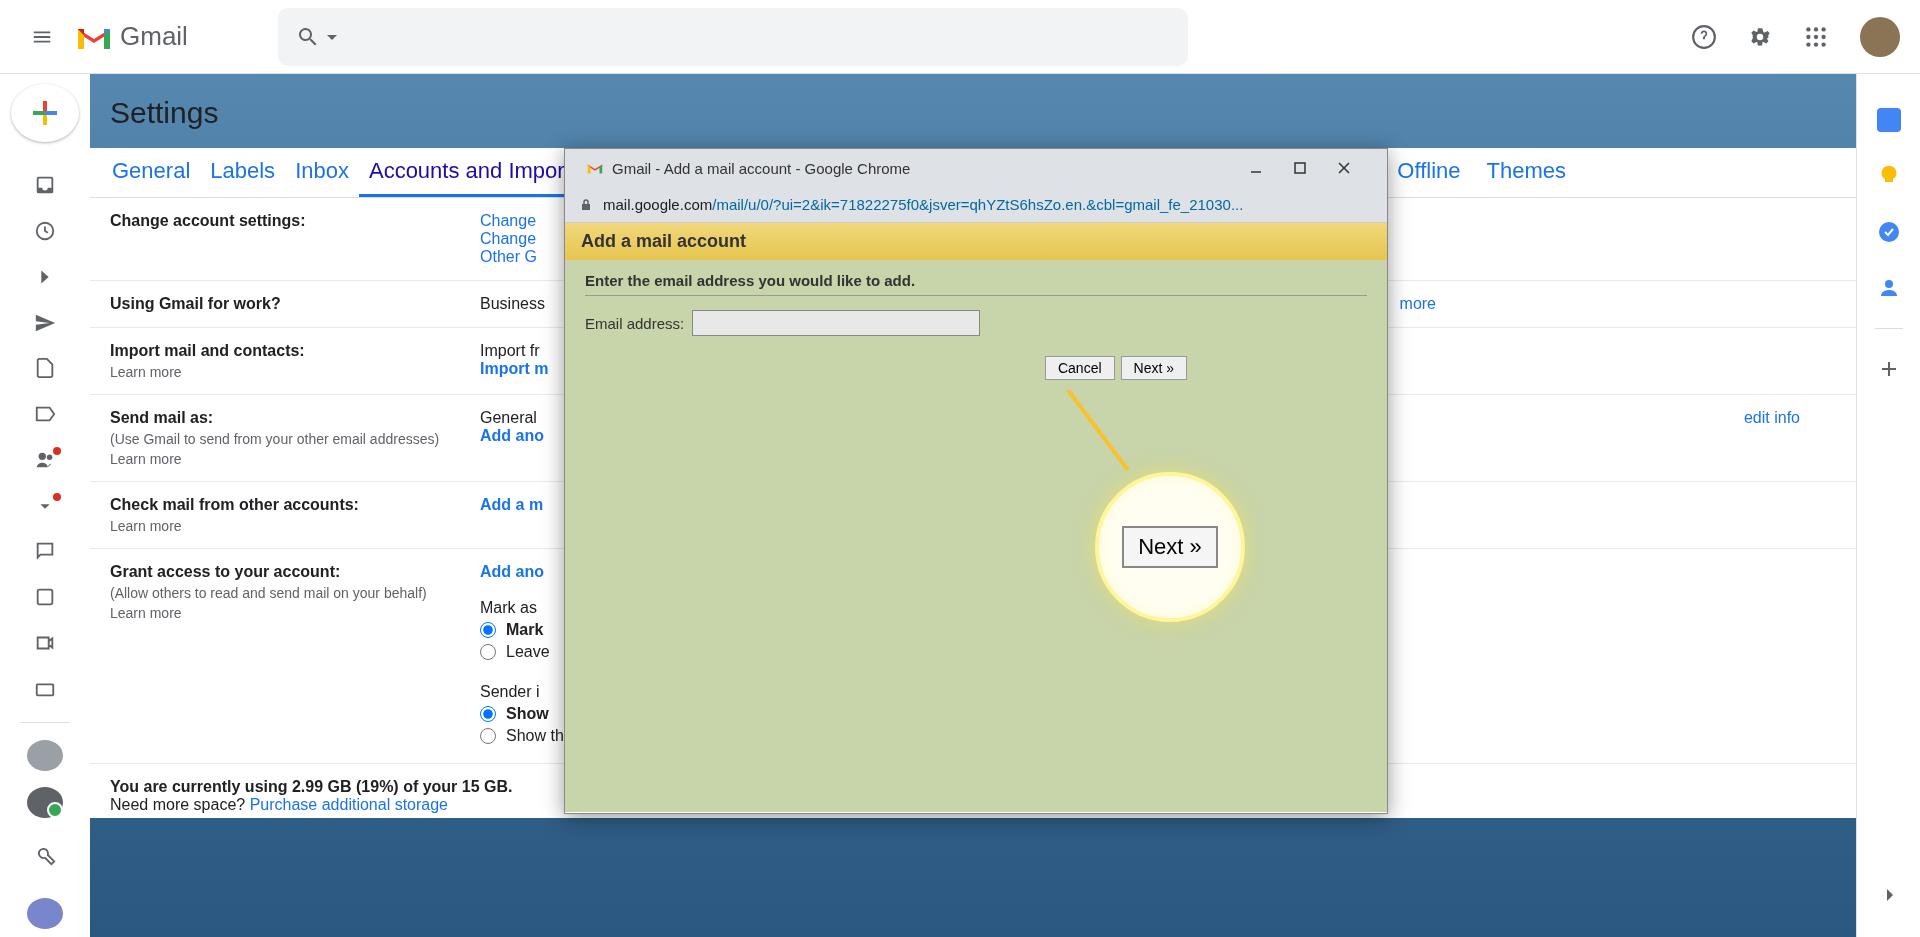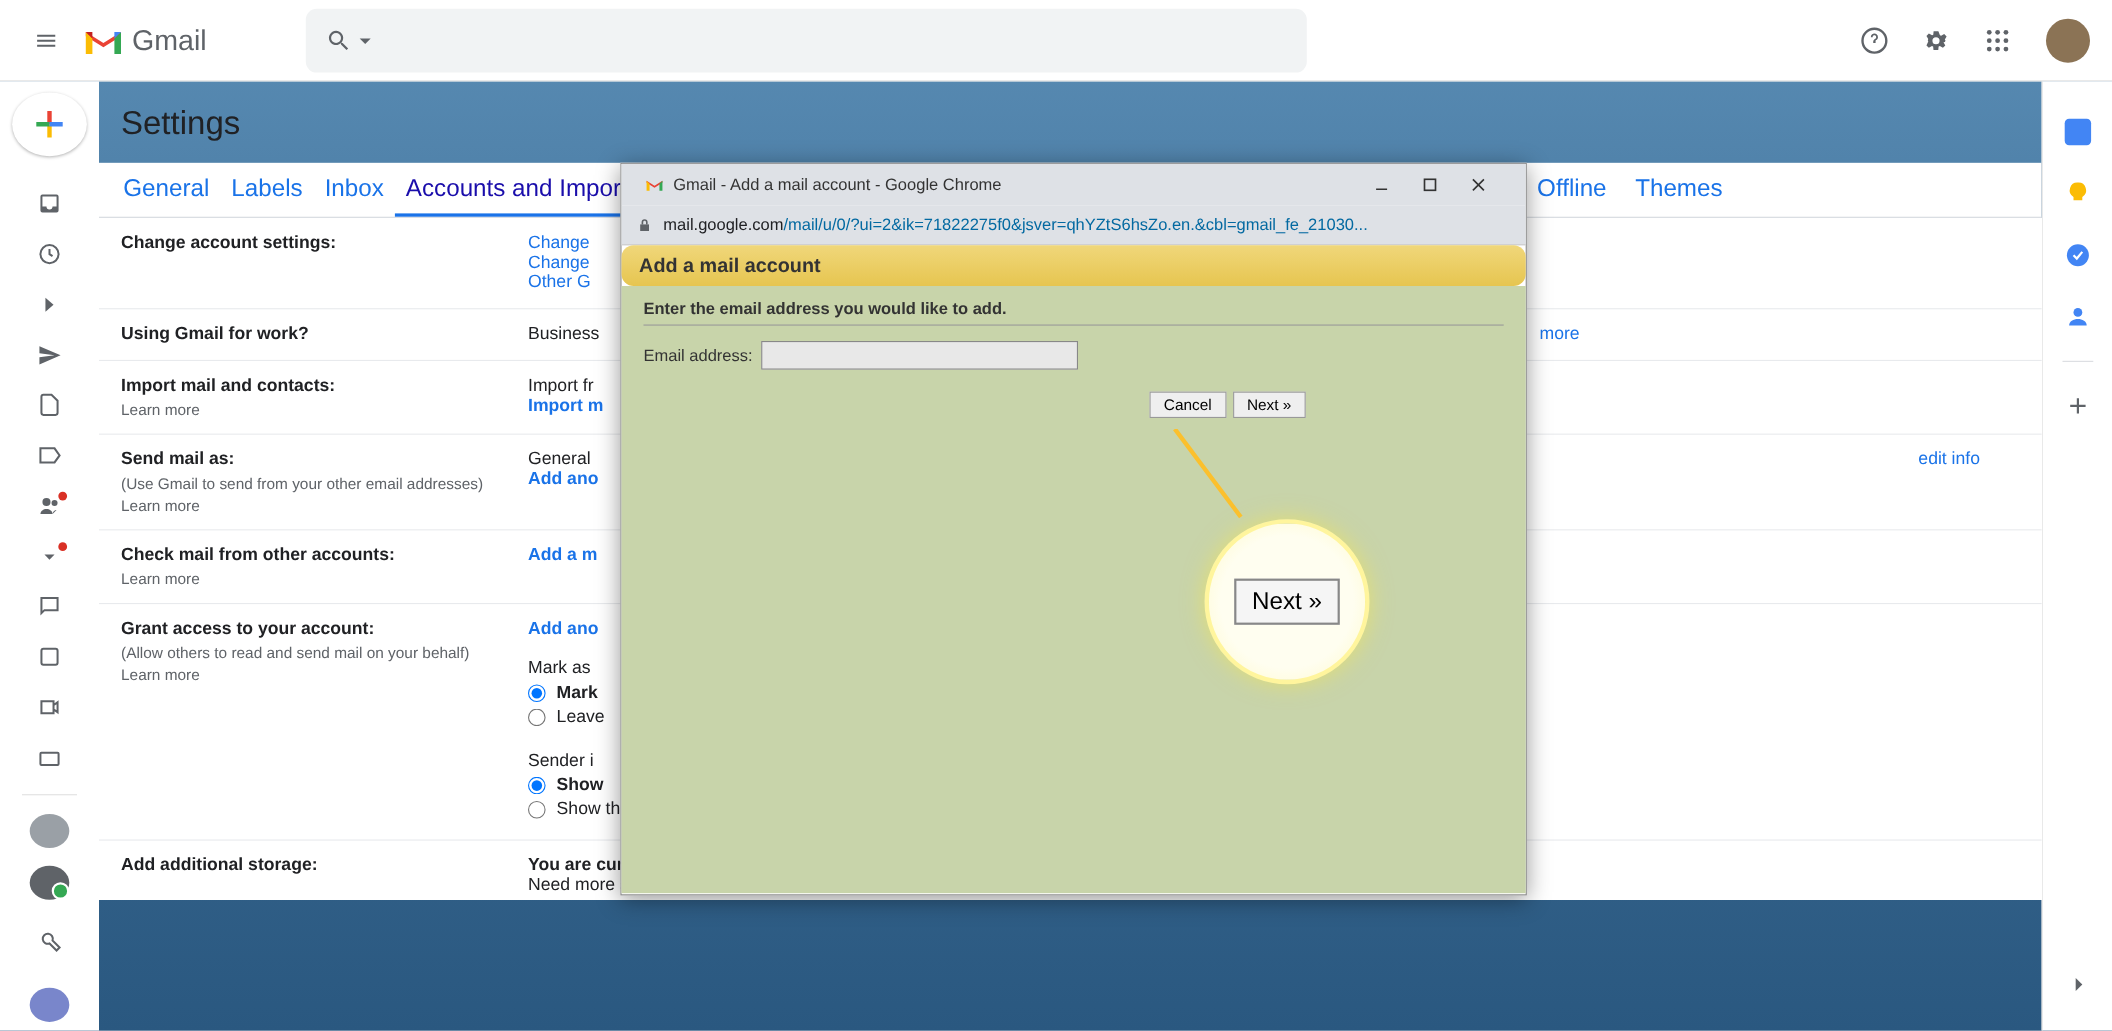--- a/index.html
+++ b/index.html
@@ -54,21 +54,21 @@
 .popup { position: absolute; top: 148px; left: 564px; width: 824px; height: 666px; background: #fff; box-shadow: 0 4px 20px rgba(0,0,0,0.4); border: 1px solid #888; }
 .popup-titlebar { background: #dee1e6; height: 38px; display: flex; align-items: center; padding: 0 21px; font-size: 15px; color: #333; }
 .popup-titlebar .favicon { width: 18px; height: 18px; margin-right: 8px; }
 .popup-titlebar .win-btns { margin-left: auto; display: flex; gap: 0; }
 .win-btn { width: 44px; height: 30px; display: flex; align-items: center; justify-content: center; cursor: pointer; }
 .win-btn svg { width: 14px; height: 14px; }
 .popup-urlbar { background: #dee1e6; height: 36px; display: flex; align-items: center; padding: 0 14px; font-size: 15px; color: #333; border-bottom: 1px solid #ccc; }
 .popup-urlbar .lock { width: 14px; height: 14px; margin-right: 10px; }
 .url-strong { color: #202124; }
 .url-weak { color: #0369a1; }
-.popup-header { background: linear-gradient(180deg, #f0d77a 0%, #e6c550 100%); padding: 8px 16px; font-size: 18px; font-weight: 700; color: #333; border-radius: 11px; }
+.popup-header { background: linear-gradient(180deg, #f0d77a 0%, #e6c550 100%); padding: 8px 16px; font-size: 18px; font-weight: 700; color: #333; }
 .popup-body { padding: 12px 20px; background: #c3d9a4; background: #c3d0a8; height: calc(100% - 112px); }
 .popup-body .instr { font-size: 15px; font-weight: 700; color: #333; padding-bottom: 6px; border-bottom: 1px solid #999; }
 .popup-body .form-row { display: flex; align-items: center; margin-top: 14px; gap: 8px; }
 .popup-body .form-row label { font-size: 15px; color: #333; }
 .popup-body .form-row input[type="text"] { width: 288px; height: 26px; border: 1px solid #888; padding: 2px 6px; font-size: 14px; background: #e8e8e8; }
 .popup-btns { margin-top: 20px; display: flex; gap: 6px; justify-content: center; margin-left: 280px; }
 .popup-btns button { padding: 3px 12px; font-size: 14px; background: #efefef; border: 1px solid #999; cursor: pointer; }
 .callout { position: absolute; top: 472px; left: 1095px; width: 150px; height: 150px; border-radius: 50%; background: radial-gradient(circle, #fffef0 60%, #fff9c4 100%); border: 4px solid #fff59d; display: flex; align-items: center; justify-content: center; box-shadow: 0 0 20px rgba(255,235,59,0.5); }
 .callout-btn { padding: 6px 14px; font-size: 22px; background: #f5f5f5; border: 2px solid #888; font-weight: 400; }
 .callout-line { position: absolute; top: 390px; left: 1058px; width: 90px; height: 90px; pointer-events: none; }
@@ -304,21 +304,20 @@
                 <span style="font-weight:700;">Show</span>
               </div>
             <div class="radio-row">
                 <input type="radio" style="">
                 <span>Show this address only (stefaniefogel@gmail.com)</span>
               </div>
           </div>
         </div>
 
         <div class="setting-row" style="border-bottom:none;">
-          <div class="setting-label">Add additional storage:</div>
           <div class="setting-content storage-text">
             <b>You are currently using 2.99 GB (19%) of your 15 GB.</b><br>
             <span>Need more space? </span><span class="link">Purchase additional storage</span>
           </div>
         </div>
 
       </div>
     </div>
   </div>
 

